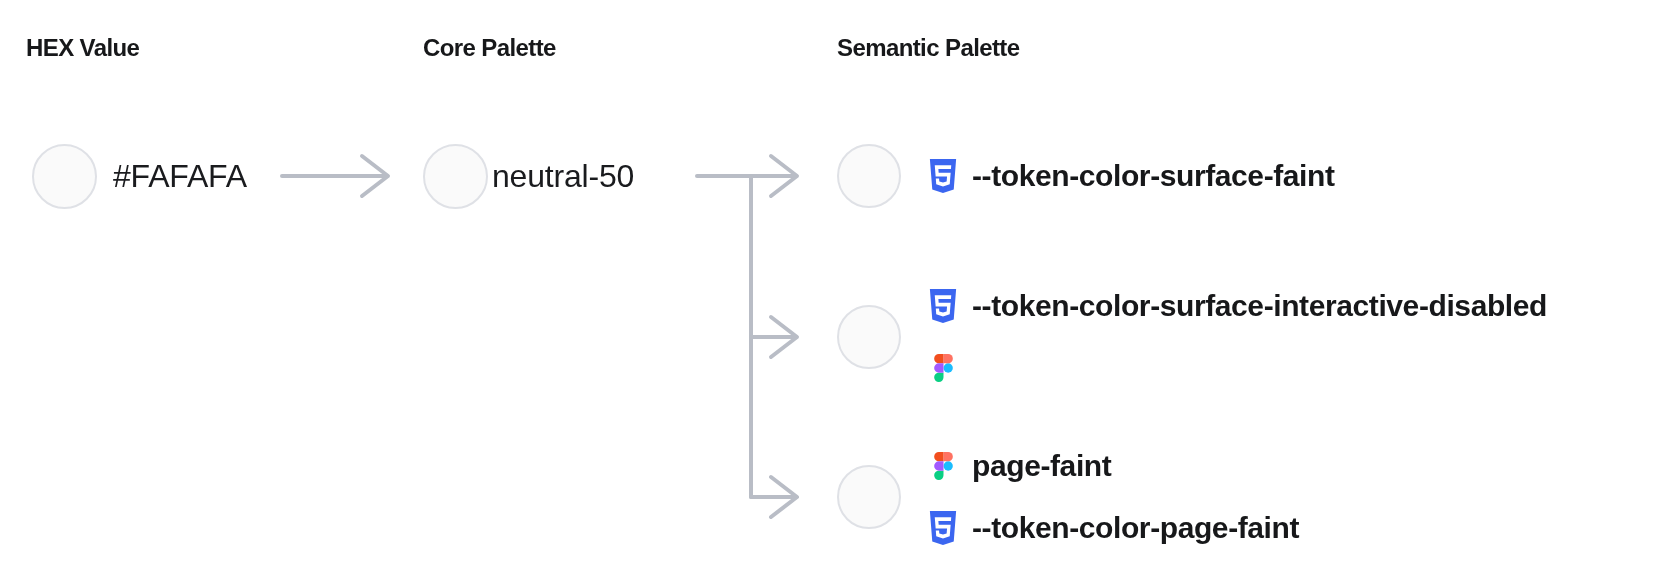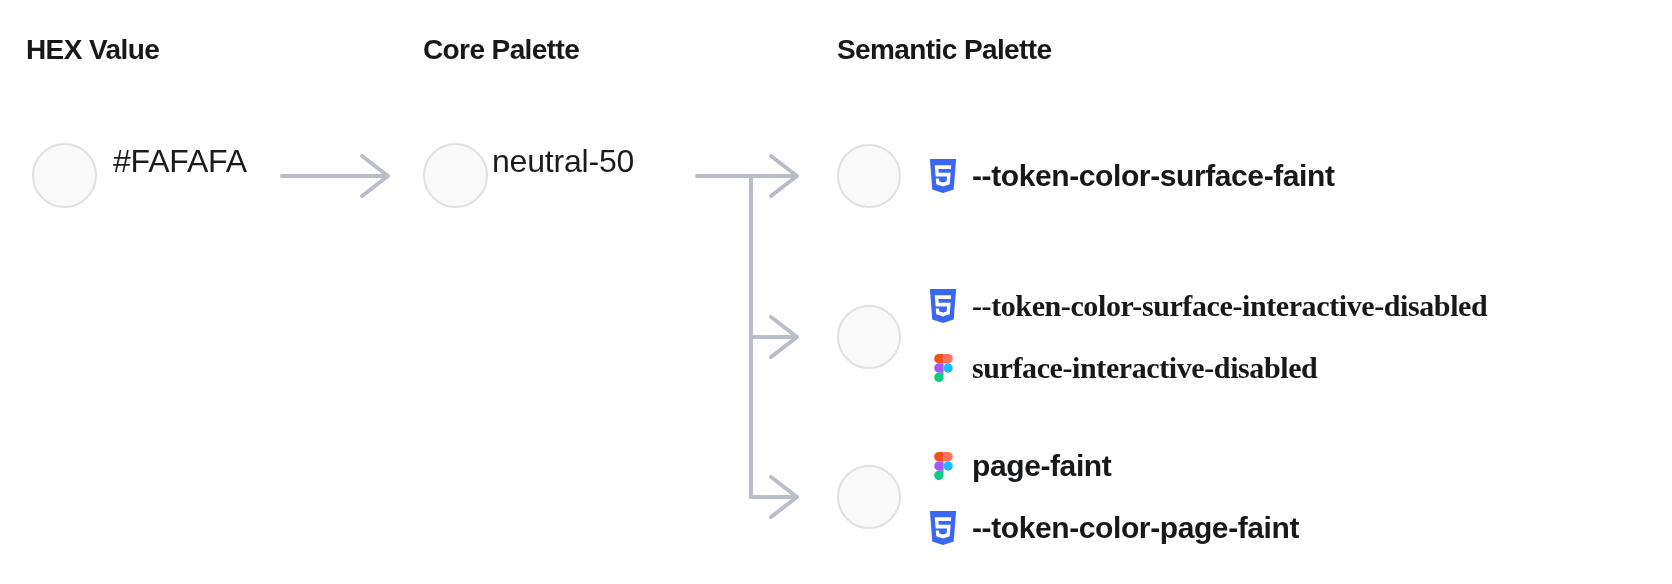--- a/index.html
+++ b/index.html
@@ -9,21 +9,21 @@
     height: 584px;
     background: var(--page-bg, #ffffff);
     overflow: hidden;
     font-family: "Liberation Sans", "DejaVu Sans", sans-serif;
     color: var(--label-text, #1a1b1e);
   }
 
   .col-header {
     position: absolute;
     top: 36px;
-    font-size: 28px;
+    font-size: 24px;
     font-weight: 700;
     letter-spacing: -0.6px;
     color: var(--heading-text, #17181a);
     line-height: 1;
     white-space: nowrap;
   }
   .col-header.hex      { left: 26px;  }
   .col-header.core     { left: 423px; }
   .col-header.semantic { left: 837px; }
 
@@ -31,20 +31,21 @@
     box-sizing: border-box;
     border-radius: 50%;
     background: var(--swatch-fill, #FAFAFA);
     border: 2px solid var(--swatch-border, #DFE1E6);
     flex: 0 0 auto;
   }
 
   .node {
     position: absolute;
     display: flex;
+    align-items: center;
     white-space: nowrap;
   }
   .node.hex-node  { left: 32px;  top: 143px; height: 66px; gap: 16px; }
   .node.core-node { left: 423px; top: 143px; height: 66px; gap: 4px; }
   .node .swatch { width: 65px; height: 65px; }
   .node-label {
     font-size: 32px;
     font-weight: 400;
     letter-spacing: -0.2px;
     color: var(--label-text, #1a1b1e);
@@ -67,21 +68,21 @@
   .sem-entry {
     position: absolute;
     left: 837px;
     display: flex;
     align-items: center;
     gap: 27px;
     height: 102px;
     white-space: nowrap;
   }
   .sem-entry.row-1 { top: 125px; }
-  .sem-entry.row-2 { top: 286px; font-family: Liberation Serif, serif; }
+  .sem-entry.row-2 { top: 286px; }
   .sem-entry.row-3 { top: 446px; }
   .sem-entry .swatch { width: 64px; height: 64px; }
 
   .sem-lines {
     display: flex;
     flex-direction: column;
     gap: 22px;
   }
   .sem-line {
     display: flex;
@@ -167,21 +168,20 @@
       <div class="sem-line">
         <span class="icon-slot">
           <svg width="19" height="28" viewBox="0 0 38 57" xmlns="http://www.w3.org/2000/svg">
             <path style="fill: var(--figma-blue, #1ABCFE)" d="M19 28.5a9.5 9.5 0 1 1 19 0 9.5 9.5 0 0 1-19 0z"></path>
             <path style="fill: var(--figma-green, #0ACF83)" d="M0 47.5A9.5 9.5 0 0 1 9.5 38H19v9.5a9.5 9.5 0 1 1-19 0z"></path>
             <path style="fill: var(--figma-salmon, #FF7262)" d="M19 0v19h9.5a9.5 9.5 0 1 0 0-19H19z"></path>
             <path style="fill: var(--figma-orange, #F24E1E)" d="M0 9.5A9.5 9.5 0 0 0 9.5 19H19V0H9.5A9.5 9.5 0 0 0 0 9.5z"></path>
             <path style="fill: var(--figma-purple, #A259FF)" d="M0 28.5A9.5 9.5 0 0 0 9.5 38H19V19H9.5A9.5 9.5 0 0 0 0 28.5z"></path>
           </svg>
         </span>
-        <span class="token-label">surface-interactive-disabled</span>
       </div>
     </div>
   </div>
 
   <div class="sem-entry row-3">
     <div class="swatch"></div>
     <div class="sem-lines">
       <div class="sem-line">
         <span class="icon-slot">
           <svg width="19" height="28" viewBox="0 0 38 57" xmlns="http://www.w3.org/2000/svg">

